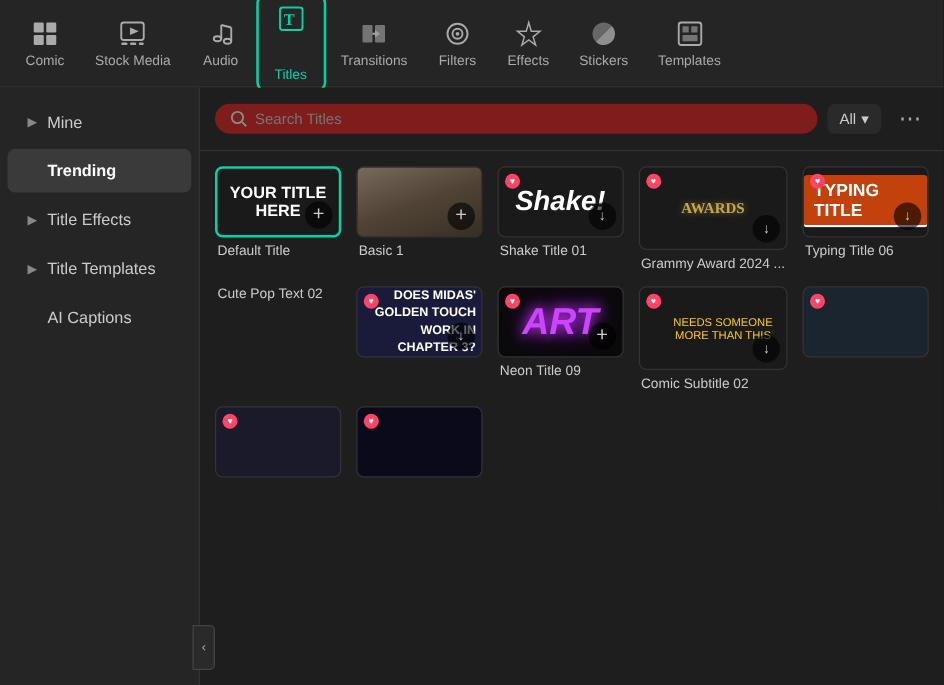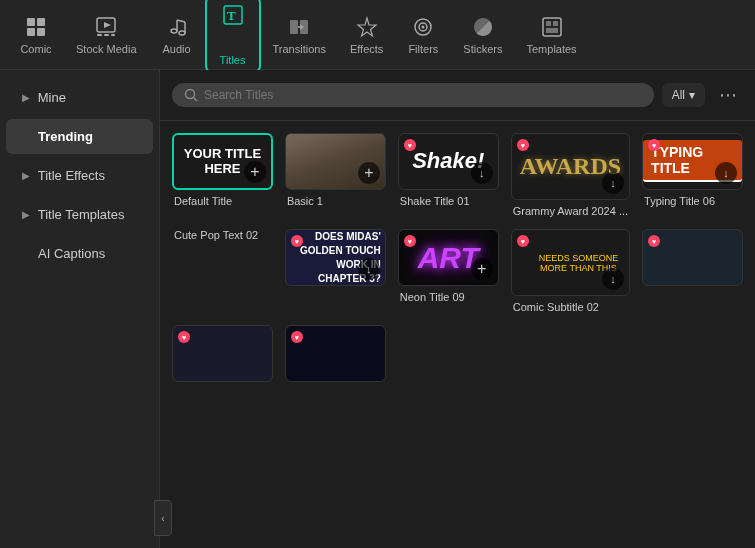--- a/index.html
+++ b/index.html
@@ -105,21 +105,21 @@
       display: flex;
       align-items: center;
       padding: 10px 12px;
       gap: 8px;
       border-bottom: 1px solid #333;
     }
     .search-input-wrapper {
       flex: 1;
       display: flex;
       align-items: center;
-      background: #404040;
+      background: #7f1d1d;
       border-radius: 20px;
       padding: 5px 12px;
       gap: 6px;
     }
     .search-input-wrapper input {
       background: transparent;
       border: none;
       outline: none;
       color: #ccc;
       font-size: 12px;
@@ -260,21 +260,21 @@
       font-size: 22px;
       font-weight: 900;
       color: #fff;
       font-style: italic;
     }
 
     .thumb-grammy {
       background: #1a1a1a;
     }
     .thumb-grammy-text {
-      font-size: 24px;
+      font-size: 12px;
       font-weight: 900;
       color: #c8a84b;
       text-align: center;
       font-family: serif;
       text-shadow: 0 0 6px rgba(200,168,75,0.6);
     }
 
     .thumb-typing {
       background: #1a1a1a;
     }
@@ -423,34 +423,34 @@
         <rect x="12" y="4" width="8" height="14" rx="1" fill="#aaa" opacity="0.6"></rect>
         <line x1="10" y1="11" x2="12" y2="11" stroke="#aaa" stroke-width="1.5"></line>
         <polygon points="12,8 16,11 12,14" fill="#aaa" opacity="0.8"></polygon>
       </svg>
     </div>
     <span>Transitions</span>
   </div>
   <div class="nav-item">
     <div class="nav-icon">
       <svg width="22" height="22" viewBox="0 0 22 22" fill="none">
-        <path d="M11 2 L13 9 L20 9 L14.5 13.5 L16.5 20 L11 16 L5.5 20 L7.5 13.5 L2 9 L9 9 Z" stroke="#aaa" stroke-width="1.2" fill="none"></path>
-      </svg>
-    </div>
-    <span>Effects</span>
-  </div>
-  <div class="nav-item">
-    <div class="nav-icon">
-      <svg width="22" height="22" viewBox="0 0 22 22" fill="none">
         <circle cx="11" cy="11" r="8" stroke="#aaa" stroke-width="1.5" fill="none"></circle>
         <circle cx="11" cy="11" r="4" stroke="#aaa" stroke-width="1.5" fill="none"></circle>
         <circle cx="11" cy="11" r="1.5" fill="#aaa"></circle>
       </svg>
     </div>
     <span>Filters</span>
+  </div>
+  <div class="nav-item">
+    <div class="nav-icon">
+      <svg width="22" height="22" viewBox="0 0 22 22" fill="none">
+        <path d="M11 2 L13 9 L20 9 L14.5 13.5 L16.5 20 L11 16 L5.5 20 L7.5 13.5 L2 9 L9 9 Z" stroke="#aaa" stroke-width="1.2" fill="none"></path>
+      </svg>
+    </div>
+    <span>Effects</span>
   </div>
   <div class="nav-item">
     <div class="nav-icon">
       <svg width="22" height="22" viewBox="0 0 22 22" fill="none">
         <path d="M11 2 C6 2 2 6 2 11 C2 13.5 3 15.8 4.7 17.3 L17.3 4.7 C15.8 3 13.5 2 11 2 Z" fill="#aaa" opacity="0.5"></path>
         <path d="M11 20 C16 20 20 16 20 11 C20 8.5 19 6.2 17.3 4.7 L4.7 17.3 C6.2 19 8.5 20 11 20 Z" fill="#aaa" opacity="0.8"></path>
       </svg>
     </div>
     <span>Stickers</span>
   </div>

